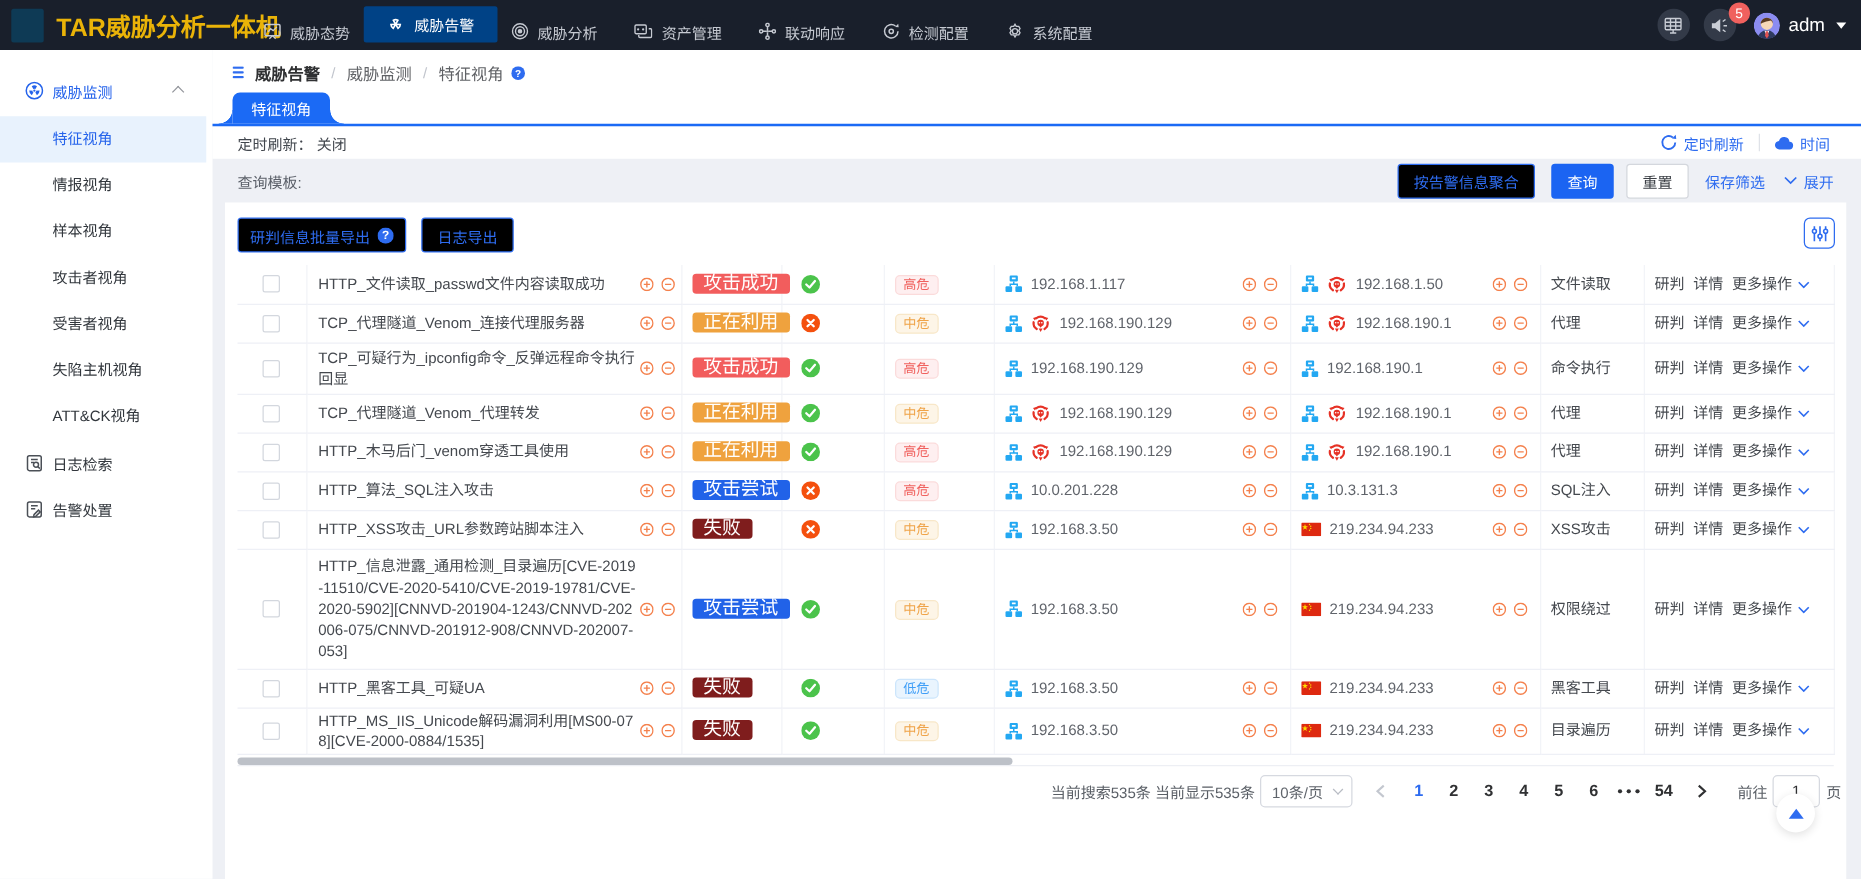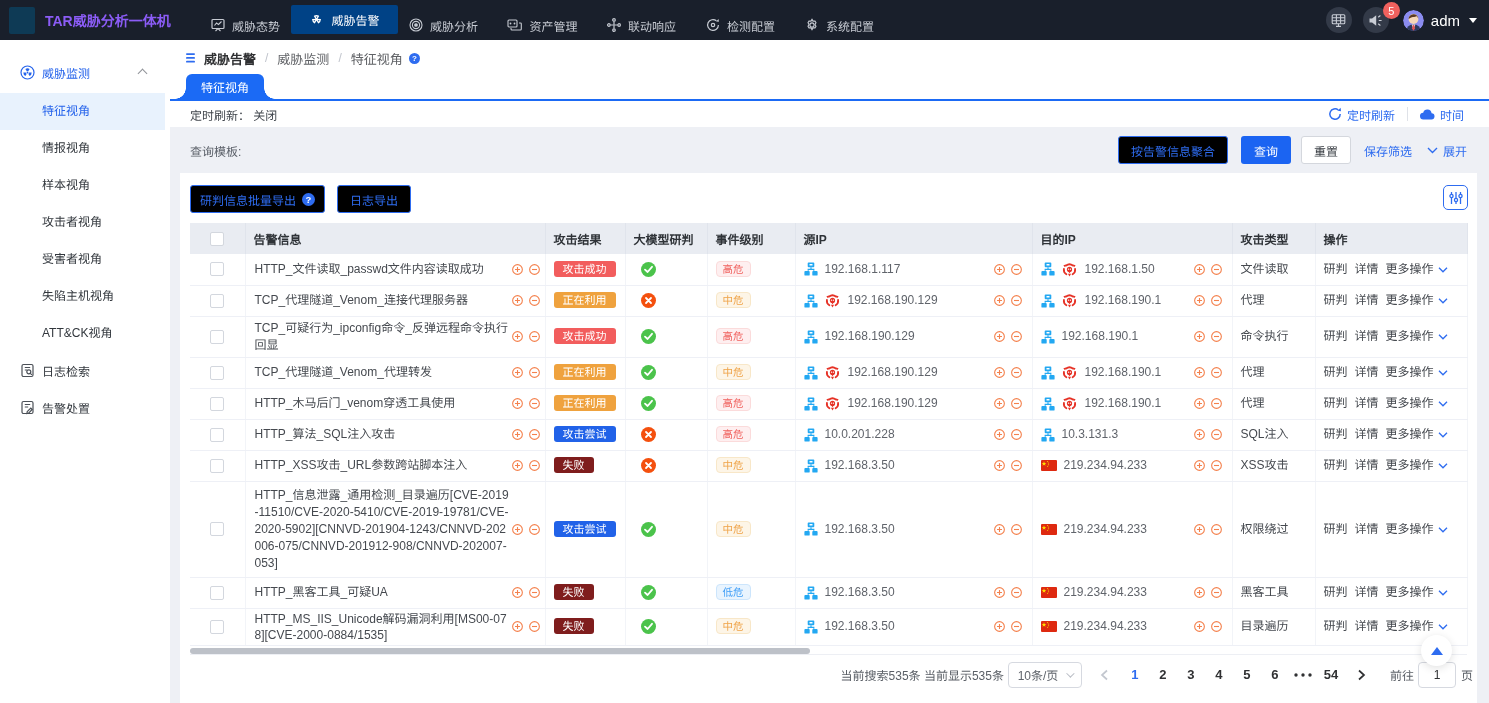--- a/index.html
+++ b/index.html
@@ -3,21 +3,21 @@
 <meta charset="UTF-8">
 <title>TAR威胁分析一体机</title>
 <style>
 * { margin:0; padding:0; box-sizing:border-box; }
 html,body { width:1489px; height:703px; overflow:hidden; }
 body { font-family:"Liberation Sans",sans-serif; background:#eef0f5; font-size:12px; color:#303133; }
 
 
 .topbar { height:40px; background:#191f2b; display:flex; align-items:center; position:relative; }
 .logo-sq { width:26px; height:27px; background:#0e3a55; margin-left:9px; border-radius:2px; }
-.brand { color:#8b5cf6; font-size:14px; font-weight:bold; margin-left:10px; }
+.brand { color:#eab308; font-size:20px; font-weight:bold; margin-left:10px; }
 .topnav { position:absolute; left:196px; top:0; height:40px; display:flex; }
 .topnav .nav-it { width:99px; height:50px; display:flex; align-items:center; justify-content:center; color:#c6cad2; font-size:12px; cursor:pointer; }
 .topnav .nav-it svg { margin-right:7px; }
 .topnav .nav-it.act { background:#004286; color:#fff; margin-top:5px; height:29px; border-radius:2px; width:107px; margin-left:-4px; margin-right:-4px; }
 .topright { position:absolute; right:12px; top:0; height:40px; display:flex; align-items:center; }
 .circ { width:26px; height:26px; border-radius:50%; background:#333a48; display:flex; align-items:center; justify-content:center; margin-left:11px; position:relative; }
 .badge5 { position:absolute; top:-5px; right:-11px; min-width:17px; height:17px; border-radius:9px; background:#f0615e; color:#fff; font-size:11px; display:flex; align-items:center; justify-content:center; }
 .avatar { width:21px; height:21px; border-radius:50%; margin-left:14px; overflow:hidden; }
 .uname { color:#fff; font-size:15px; margin-left:7px; }
 .caret-d { width:0; height:0; border-left:4.5px solid transparent; border-right:4.5px solid transparent; border-top:5.5px solid #fff; margin-left:9px; }
@@ -43,21 +43,21 @@
 .tab::before, .tab::after { content:""; position:absolute; bottom:0; width:11px; height:11px; }
 .tab::before { left:-11px; background:radial-gradient(circle at 0 0, rgba(27,106,245,0) 10.5px, #1b6af5 11px); }
 .tab::after  { right:-11px; background:radial-gradient(circle at 100% 0, rgba(27,106,245,0) 10.5px, #1b6af5 11px); }
 .toolrow { background:#fff; height:26px; display:flex; align-items:center; padding:0 25px 0 20px; color:#41464d; }
 .toolrow .lbl { margin-right:16px; }
 .toolrow .right { margin-left:auto; display:flex; align-items:center; color:#2e6cf0; }
 .toolrow .right .it { display:flex; align-items:center; margin-left:12px; }
 .toolrow .right svg { margin-right:5px; }
 .toolrow .vdiv { width:1px; height:14px; background:#dfe2e8; margin-left:12px; }
 
-.querystrip { height:46px; display:flex; align-items:center; padding:0 22px 0 20px; }
+.querystrip { height:35px; display:flex; align-items:center; padding:0 22px 0 20px; }
 .querystrip .qlabel { color:#5b6069; }
 .querystrip .qright { margin-left:auto; display:flex; align-items:center; }
 .btn { height:28px; border-radius:3px; font-size:12px; display:inline-flex; align-items:center; justify-content:center; cursor:pointer; font-family:"Liberation Sans",sans-serif; }
 .btn-outline-b { border:1px solid #2e6cf0; color:#2e6cf0; background:#000000; padding:0 12px; }
 .btn-primary { background:#1b64f2; color:#fff; border:none; padding:0 13px; margin-left:13px; }
 .btn-plain { border:1px solid #d4d7dd; color:#3c4046; background:#fff; padding:0 12px; margin-left:10px; }
 .lnk { color:#2e6cf0; cursor:pointer; }
 .querystrip .sv { margin-left:13px; }
 .querystrip .exp { margin-left:15px; display:flex; align-items:center; }
 
@@ -73,21 +73,21 @@
 table.grid th { background:#e9ecf2; height:30px; font-size:12px; color:#2f3338; text-align:left; padding:0 8px; font-weight:bold; white-space:nowrap; border-right:1px solid #e0e4ec; }
 table.grid td { border-bottom:1px solid #eef0f6; border-right:1px solid #f2f4f8; padding:2px 8px; font-size:12px; color:#45494f; vertical-align:middle; line-height:17px; }
 table.grid tr { height:31px; }
 table.grid td:last-child { border-right:1px solid #f2f4f8; }
 table.grid tr td:first-child { border-right:1px solid #f2f4f8; }
 .cbx { width:14px; height:14px; border:1px solid #d3d7de; border-radius:2px; background:#fff; margin:0 auto; }
 .alarm { display:flex; align-items:center; }
 .alarm .nm { white-space:nowrap; line-height:17px; }
 .alarm .ics { margin-left:auto; display:flex; }
 .ics svg { margin-left:6px; } .ics svg:first-child { margin-left:0; }
-.tag { display:inline-block; height:16px; line-height:16px; border-radius:3px; color:#fff; font-size:11px; padding:0 9px; white-space:nowrap; }
+.tag { display:inline-block; height:16px; line-height:16px; border-radius:3px; color:#fff; font-size:15px; padding:0 9px; white-space:nowrap; }
 .tag-red { background:#f25d5d; }
 .tag-org { background:#efa23e; }
 .tag-blu { background:#2162e8; }
 .tag-gry { background:#7f1d1d; }
 .lv { display:inline-block; height:16px; line-height:14px; border-radius:4px; font-size:10.5px; padding:0 6px; white-space:nowrap; }
 .lv-h { color:#f0615e; background:#feeff0; border:1px solid #fbdbdb; }
 .lv-m { color:#efa348; background:#fdf5e7; border:1px solid #f8e7c8; }
 .lv-l { color:#3f9ef7; background:#e9f4fe; border:1px solid #cce5fc; }
 .ipcell { display:flex; align-items:center; }
 .ipcell .ics { padding-right:2px; }
@@ -321,33 +321,20 @@
           <col class="c2">
           <col class="c3">
           <col class="c4">
           <col class="c5">
           <col class="c6">
           <col class="c7">
           <col class="c8">
           <col class="c9">
         </colgroup>
       <tbody>
-          <tr>
-        <th>
-              <div class="cbx"></div>
-            </th>
-            <th>告警信息</th>
-            <th>攻击结果</th>
-            <th>大模型研判</th>
-            <th>事件级别</th>
-            <th>源IP</th>
-            <th>目的IP</th>
-            <th>攻击类型</th>
-            <th>操作</th>
-      </tr>
       <tr>
         <td>
               <div class="cbx"></div>
             </td>
         <td style="padding-left:9px; padding-right:5px;">
               <div class="alarm">
                 <span class="nm">HTTP_文件读取_passwd文件内容读取成功</span>
                 <span class="ics">
                   <svg width="11" height="11" viewBox="0 0 12 12">
                     <circle cx="6" cy="6" r="5.3" fill="none" stroke="#f4814d" stroke-width="1.2"></circle>

